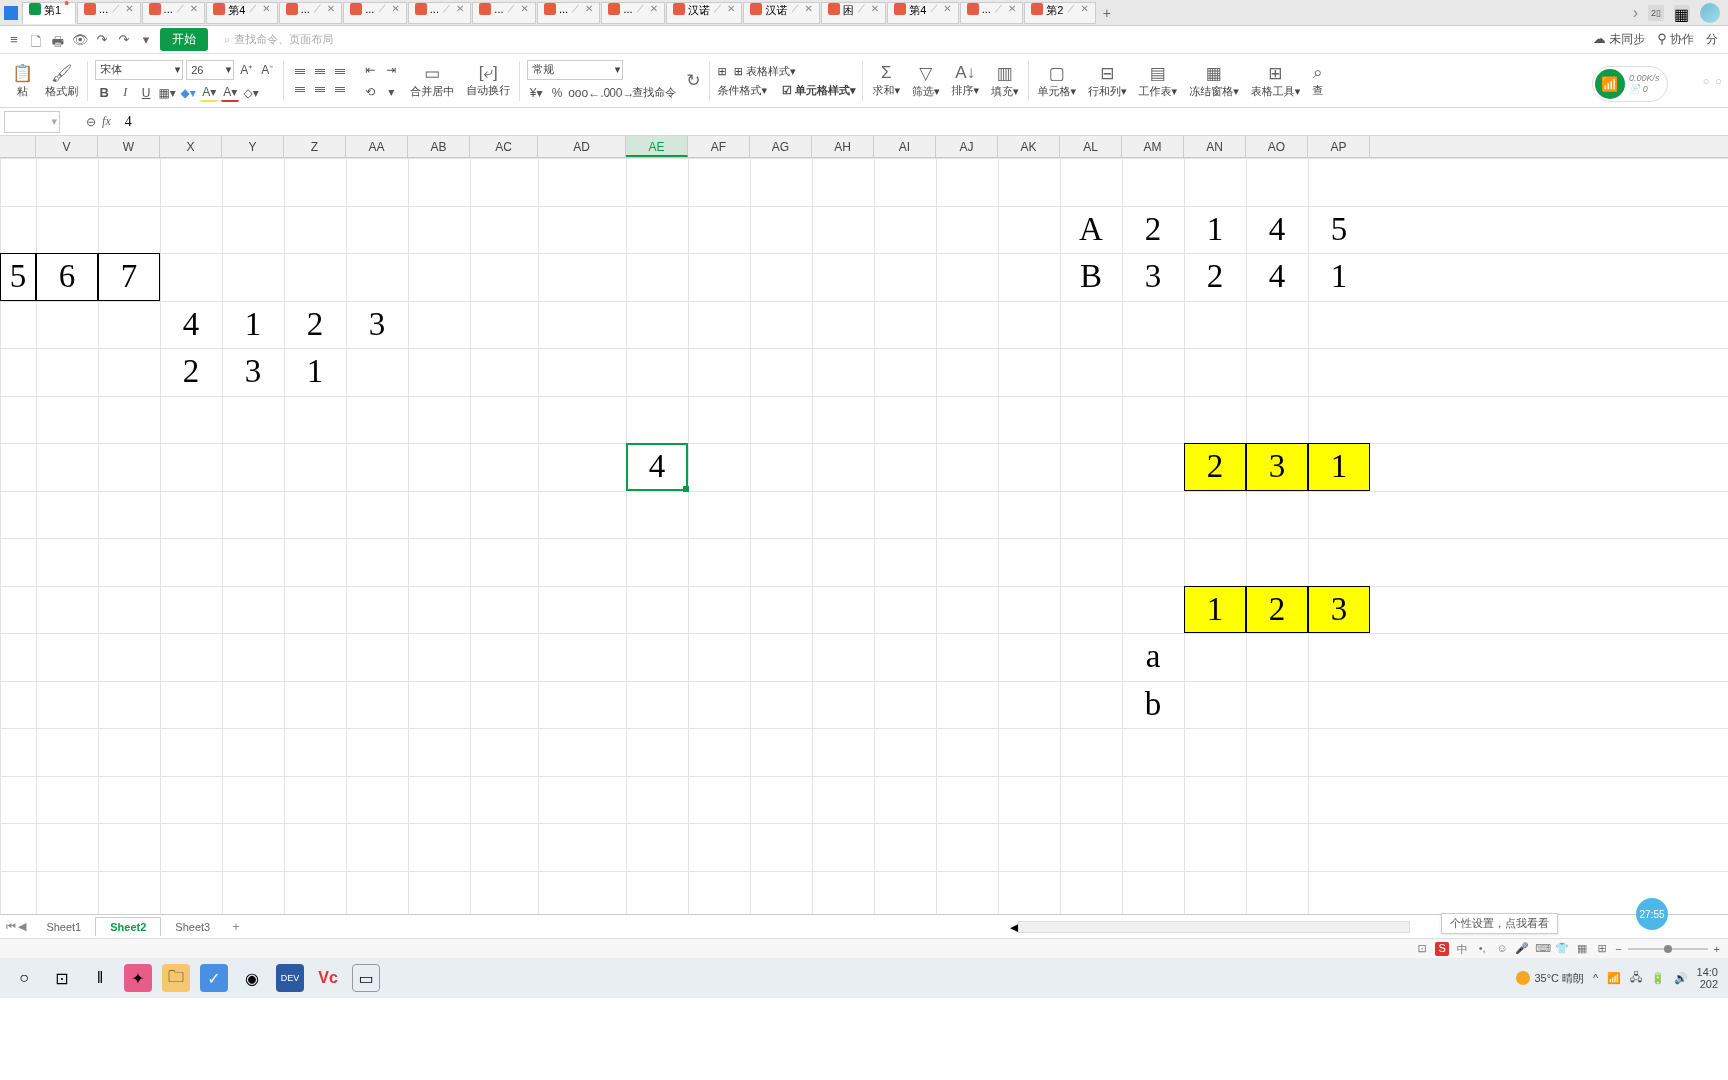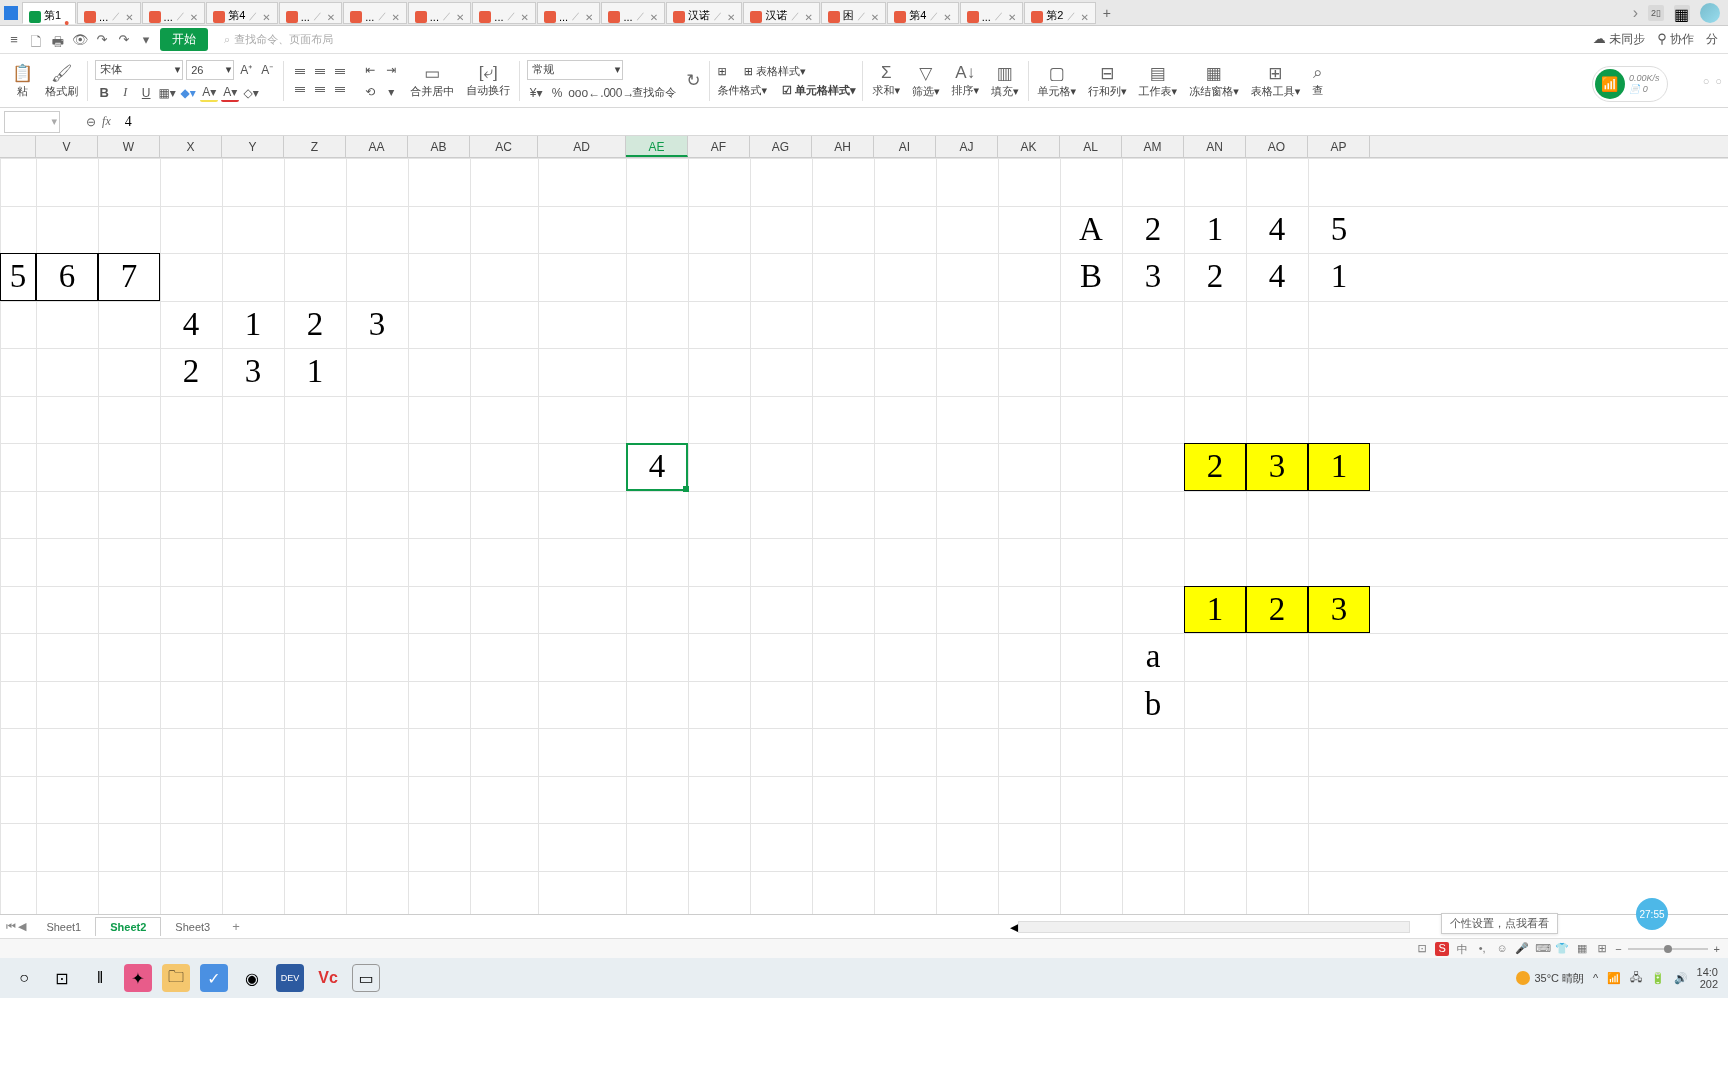--- a/index.html
+++ b/index.html
@@ -1,21 +1,21 @@
 <!DOCTYPE html>
 <html><head>
 <meta charset="utf-8">
 <style>
 *{margin:0;padding:0;box-sizing:border-box;font-family:"Microsoft YaHei",Arial,sans-serif;}
 body{background:#fff;width:1728px;height:1080px;overflow:hidden;position:relative;}
 
 
 .tabbar{height:26px;background:#e8e8e8;display:flex;align-items:center;padding-left:4px;border-bottom:1px solid #ccc;}
 .tab-home{width:14px;height:14px;background:#2a7de1;margin-right:4px;}
-.file-tab{height:22px;display:flex;align-items:flex-end;padding:0 6px;font-size:11px;background:#f5f5f5;border:1px solid #ccc;margin-right:1px;cursor:pointer;}
+.file-tab{height:22px;display:flex;align-items:flex-start;padding:0 6px;font-size:11px;background:#f5f5f5;border:1px solid #ccc;margin-right:1px;cursor:pointer;}
 .file-tab.active{background:#fff;border-bottom:1px solid #fff;}
 .tab-ic{width:12px;height:12px;margin-right:3px;border-radius:2px;}
 .tabgreen{background:#0d9b4a;}
 .tabpink{background:#e85c41;}
 .tab-close{margin-left:6px;color:#888;font-size:10px;}
 .tab-dot{color:#e85c41;margin-left:3px;font-size:14px;line-height:0;}
 .tab-plus{width:20px;text-align:center;color:#666;font-size:14px;cursor:pointer;}
 .tab-right{margin-left:auto;display:flex;align-items:center;gap:10px;padding-right:8px;}
 .tricon{width:16px;height:16px;background:#d9d9d9;border-radius:2px;}
 .avatar{width:20px;height:20px;border-radius:50%;background:linear-gradient(135deg,#7bc,#9de);}
@@ -337,21 +337,21 @@
       <span style="font-size:11px;">查找命令</span>
     </div>
   </div>
   <div class="rgroup">
       <span class="ric">↻</span>
     </div>
   <div class="divider"></div>
   <div class="rdual">
     <div class="rrow">
         <span class="ric">⊞</span>
-        <span style="margin-left:14px;text-align:center;">⊞ <span>表格样式</span>▾</span>
+        <span style="margin-left:4px;text-align:center;">⊞ <span>表格样式</span>▾</span>
       </div>
     <div class="rrow">
         <span><span>条件格式</span>▾</span>
         <span style="margin-left:12px;font-weight:bold;">☑ <span>单元格样式</span>▾</span>
       </div>
   </div>
   <div class="divider"></div>
   <div class="rgroup">
       <span class="ric">Σ</span>
       <span><span>求和</span>▾</span>

